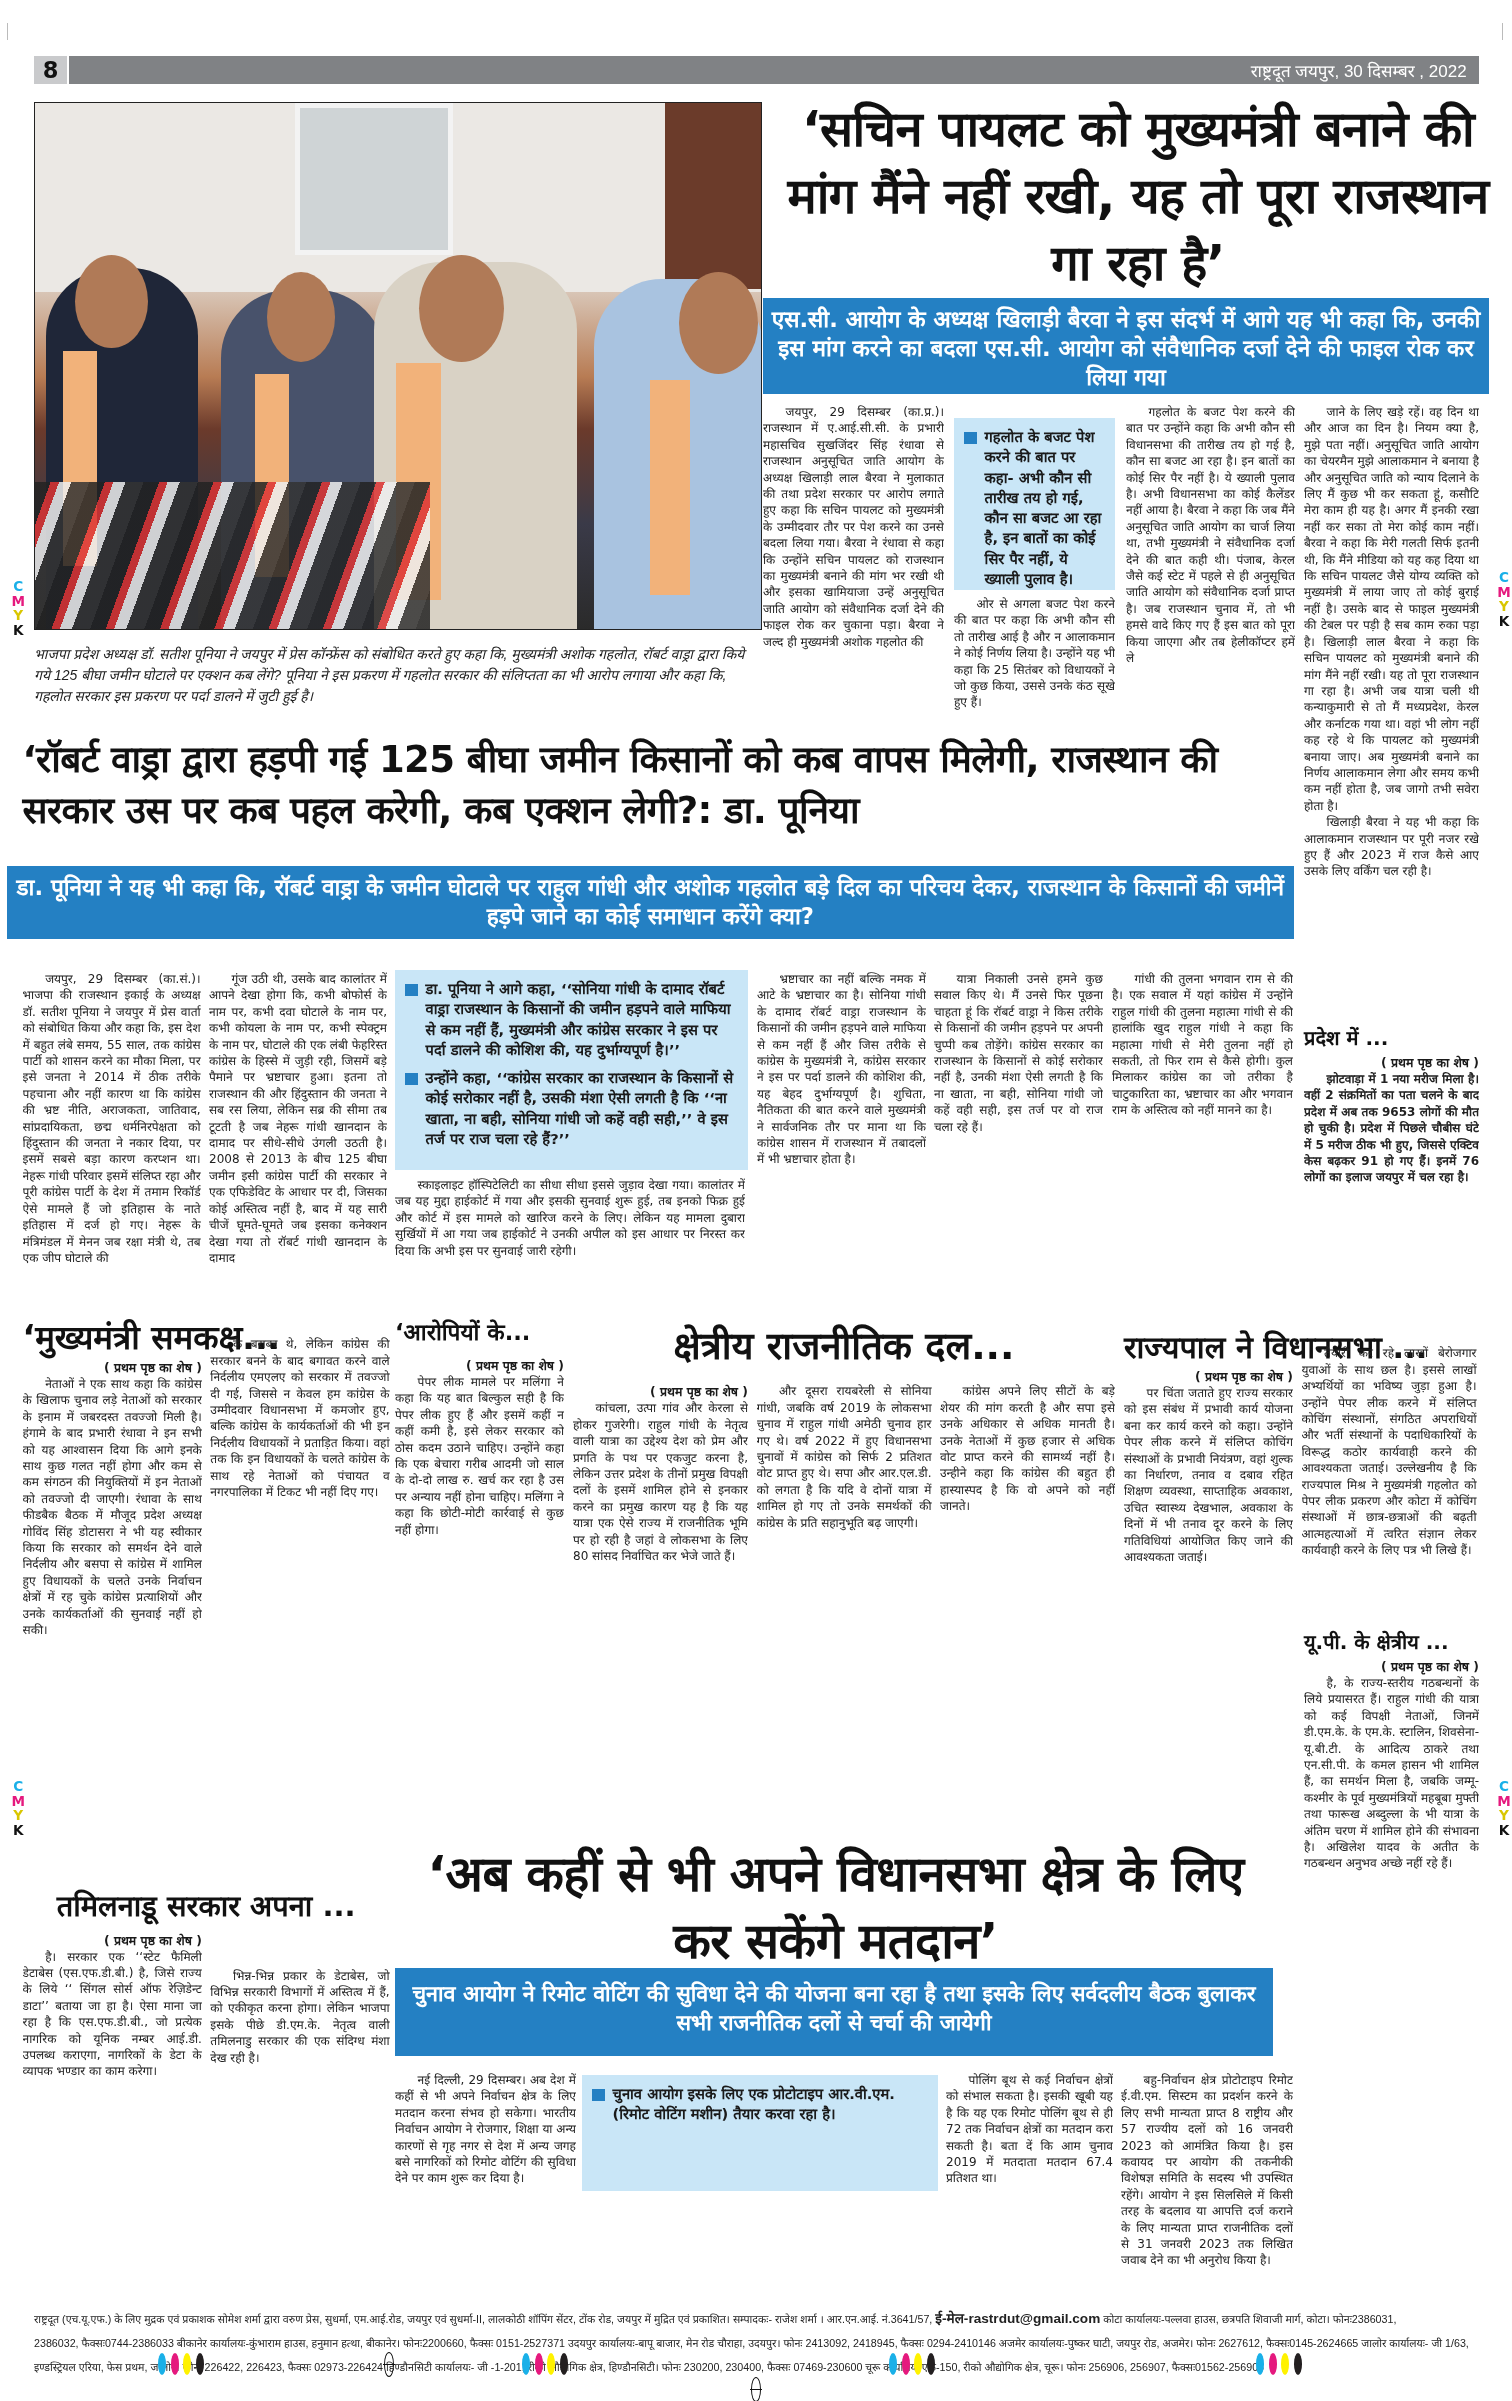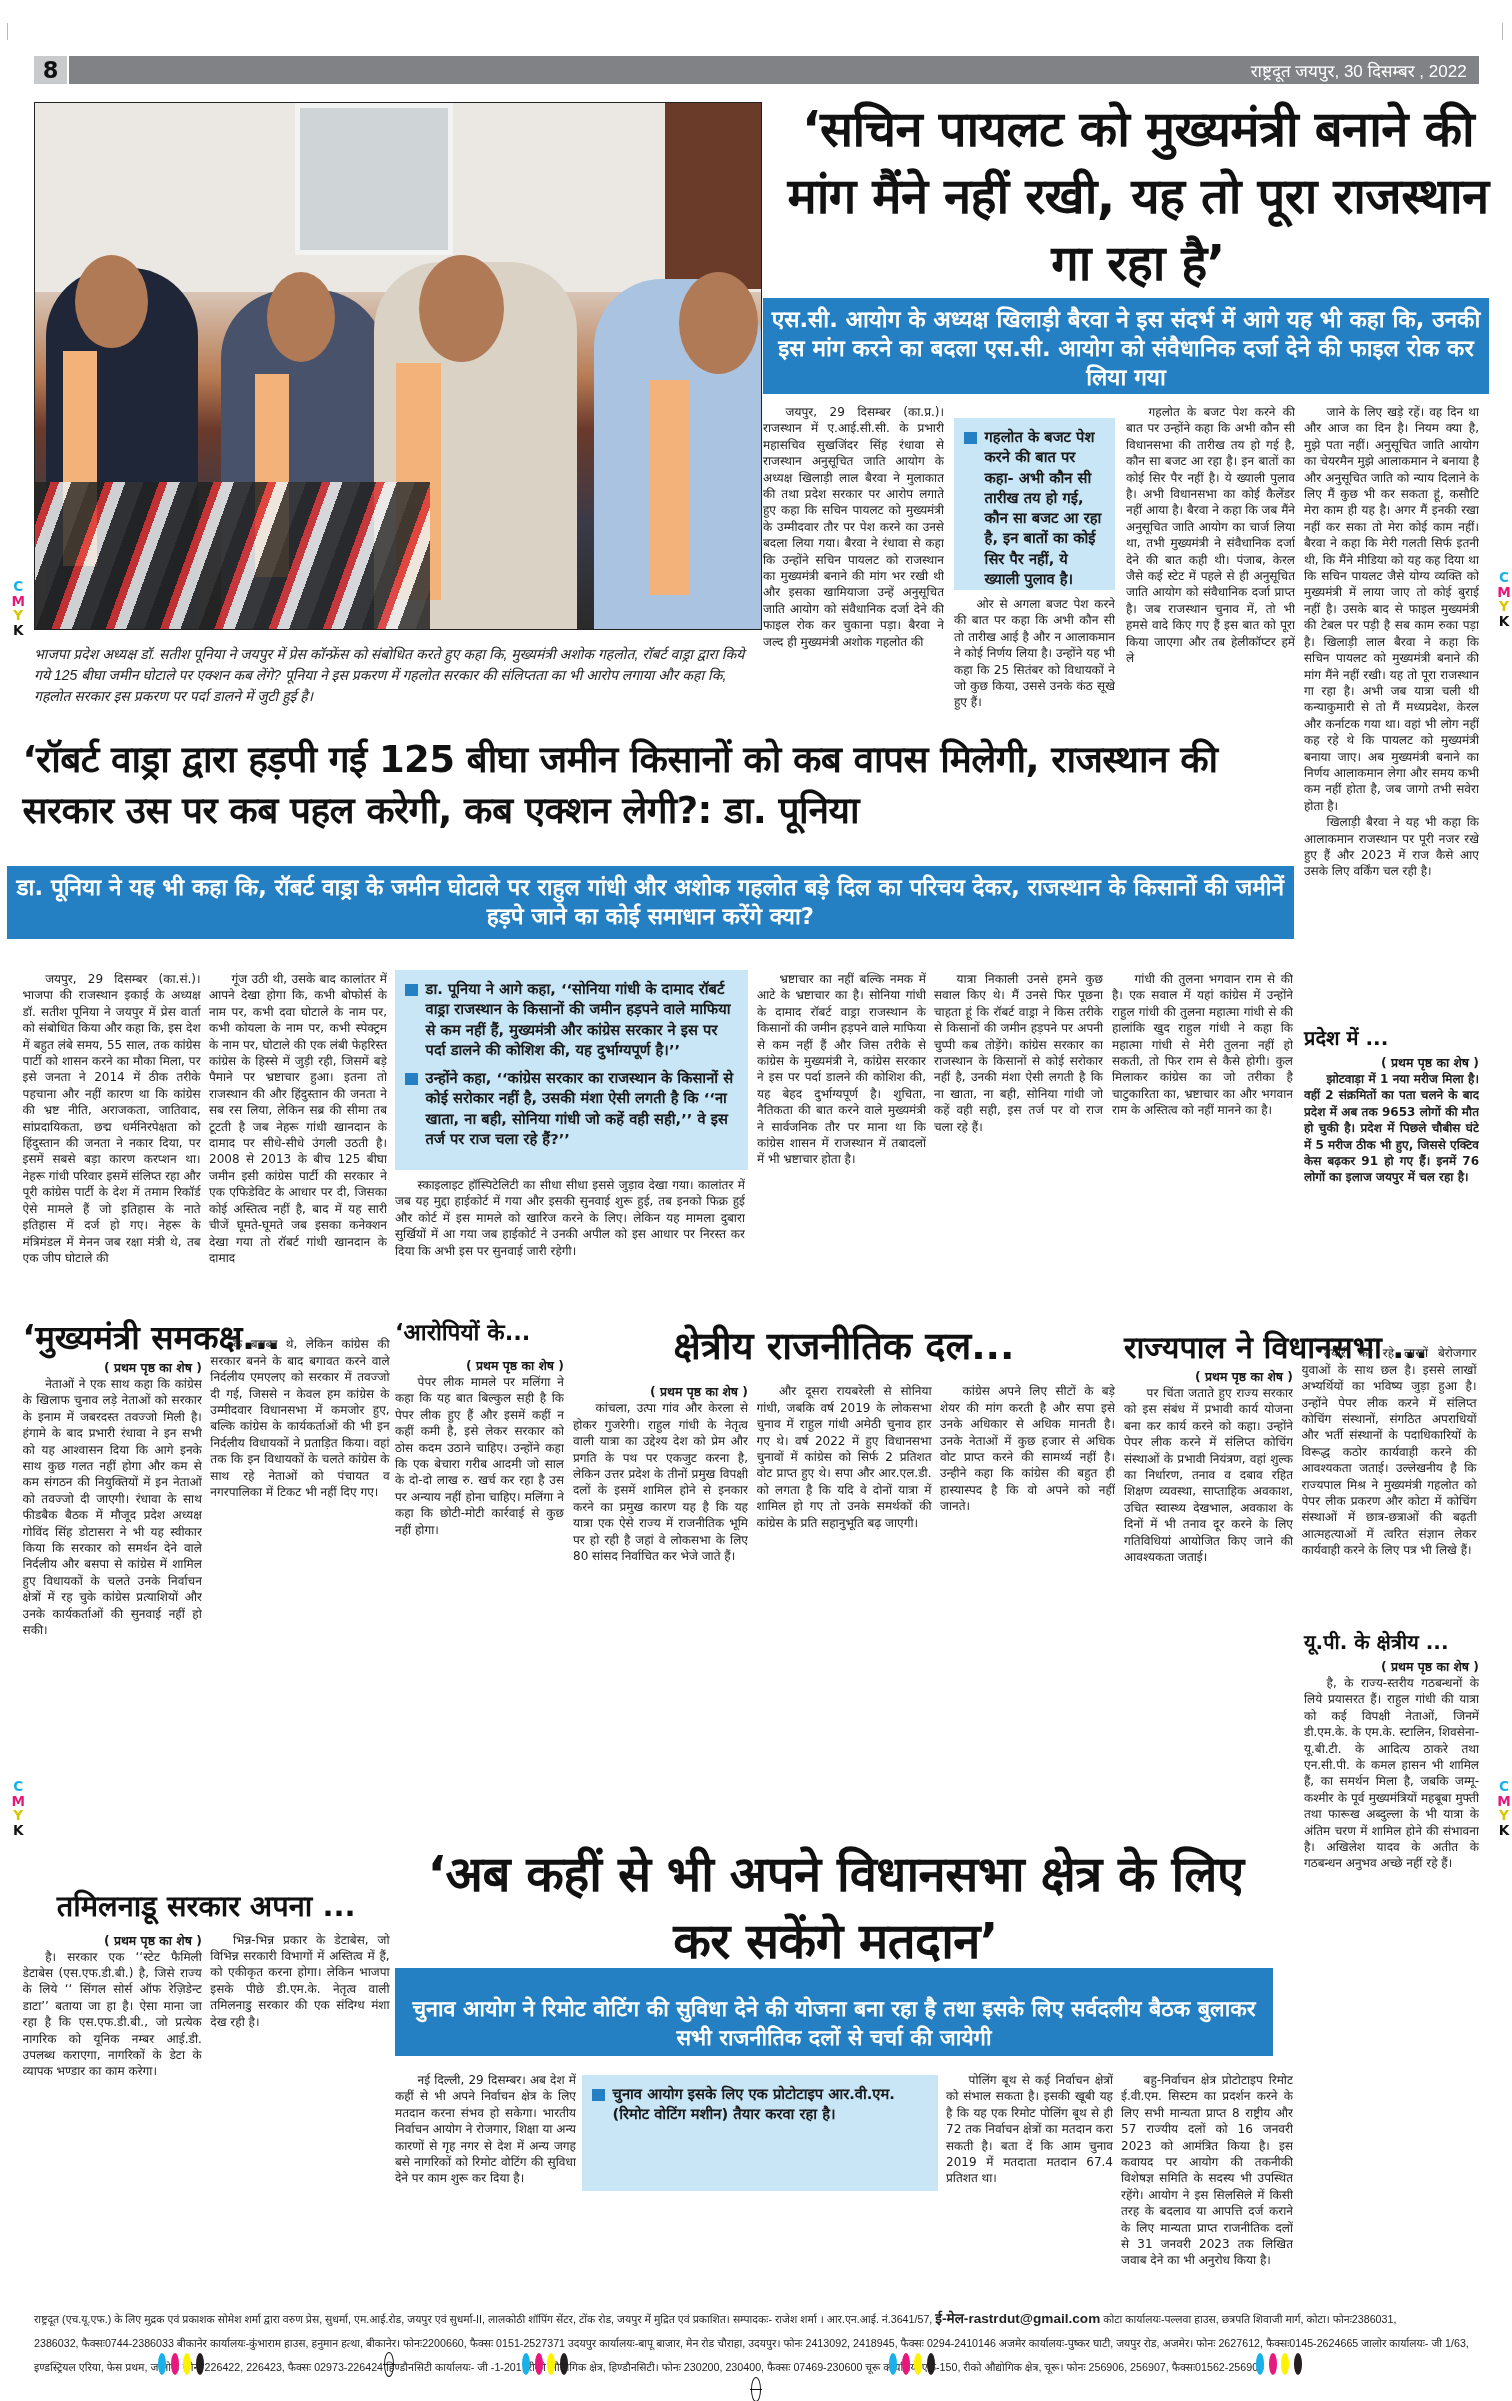--- a/index.html
+++ b/index.html
@@ -26,21 +26,21 @@
   .h2 { left: 11.3px; top: 734px; width: 1282px; font-size: 37px; line-height: 51px; text-align: left; padding-left: 11.3px; }
   .bb2 { left: 6.8px; top: 866px; width: 1287px; height: 73px; font-size: 22.6px; line-height: 29px; padding-top: 6.8px; }
   .col { font-size: 12px; line-height: 16.4px; text-align: justify; color: #222; overflow: hidden; }
   .col p { text-indent: 22.6px; }
   .highlight { background: #c9e6f7; padding: 9px 10.2px; font-weight: bold; font-size: 14.7px; line-height: 20.3px; }
   .highlight .item { display: flex; gap: 8px; margin-bottom: 8px; }
   .highlight .sq { flex: 0 0 12.4px; height: 12.4px; background: #2480c3; margin-top: 4.5px; }
   .sechead { font-weight: bold; font-size: 20px; line-height: 32px; color: #111; }
   .shesh { text-align: right; font-weight: bold; font-size: 12.4px; line-height: 17px; }
   .h3 { left: 395px; top: 1841px; width: 881px; font-size: 49px; line-height: 67px; }
-  .bb3 { left: 395px; top: 1968px; width: 878px; height: 88px; font-size: 21.5px; line-height: 29px; padding-top: 26px; }
+  .bb3 { left: 395px; top: 1968px; width: 878px; height: 88px; font-size: 21.5px; line-height: 29px; padding-top: 11px; }
   .footer { left: 34px; top: 2307px; width: 1445px; font-size: 10.7px; line-height: 24px; font-family: "Liberation Sans Narrow", "Liberation Sans", sans-serif; color: #222; }
   .footer .email { font-weight: bold; font-size: 13.6px; }
   .calib { top: 2353px; display: flex; gap: 4.5px; }
   .dot { width: 8px; height: 21.5px; border-radius: 50%; }
   .target { width: 10.2px; height: 25px; border: 1.1px solid #111; border-radius: 50%; position: relative; }
   .target::after { content: ""; position: absolute; left: -2.3px; top: 10.7px; width: 12.4px; height: 1.1px; background: #111; }
 </style>
 </head>
 <body>
 
@@ -226,21 +226,21 @@
 
 <div class="abs" style="left:22.6px;top:1886px;width:367px;">
   <div class="sechead" style="font-size:29px;line-height:40px;text-align:center;">तमिलनाडू सरकार अपना ...</div>
   <div style="display:flex;gap:8.5px;margin-top:5.6px;">
     <div style="width:180px;">
       <div class="shesh">( प्रथम पृष्ठ का शेष )</div>
       <div class="col" style="height:350px;">
           <p>है। सरकार एक ‘‘स्टेट फैमिली डेटाबेस (एस.एफ.डी.बी.) है, जिसे राज्य के लिये ‘‘ सिंगल सोर्स ऑफ रेज़िडेन्ट डाटा’’ बताया जा हा है। ऐसा माना जा रहा है कि एस.एफ.डी.बी., जो प्रत्येक नागरिक को यूनिक नम्बर आई.डी. उपलब्ध कराएगा, नागरिकों के डेटा के व्यापक भण्डार का काम करेगा।</p>
         </div>
     </div>
-    <div class="col" style="width:180px;height:367px;">
+    <div class="col" style="width:180px;height:367px;margin-top:36px;">
         <p>भिन्न-भिन्न प्रकार के डेटाबेस, जो विभिन्न सरकारी विभागों में अस्तित्व में हैं, को एकीकृत करना होगा। लेकिन भाजपा इसके पीछे डी.एम.के. नेतृत्व वाली तमिलनाडु सरकार की एक संदिग्ध मंशा देख रही है।</p>
       </div>
   </div>
 </div>
 
 <div class="abs headline h3">‘अब कहीं से भी अपने विधानसभा क्षेत्र के लिए कर सकेंगे मतदान’</div>
 <div class="abs bluebox bb3">चुनाव आयोग ने रिमोट वोटिंग की सुविधा देने की योजना बना रहा है तथा इसके लिए सर्वदलीय बैठक बुलाकर सभी राजनीतिक दलों से चर्चा की जायेगी</div>
 
 <div class="abs col" style="left:395px;top:2072px;width:181px;height:226px;">
   <p>नई दिल्ली, 29 दिसम्बर। अब देश में कहीं से भी अपने निर्वाचन क्षेत्र के लिए मतदान करना संभव हो सकेगा। भारतीय निर्वाचन आयोग ने रोजगार, शिक्षा या अन्य कारणों से गृह नगर से देश में अन्य जगह बसे नागरिकों को रिमोट वोटिंग की सुविधा देने पर काम शुरू कर दिया है।</p>

